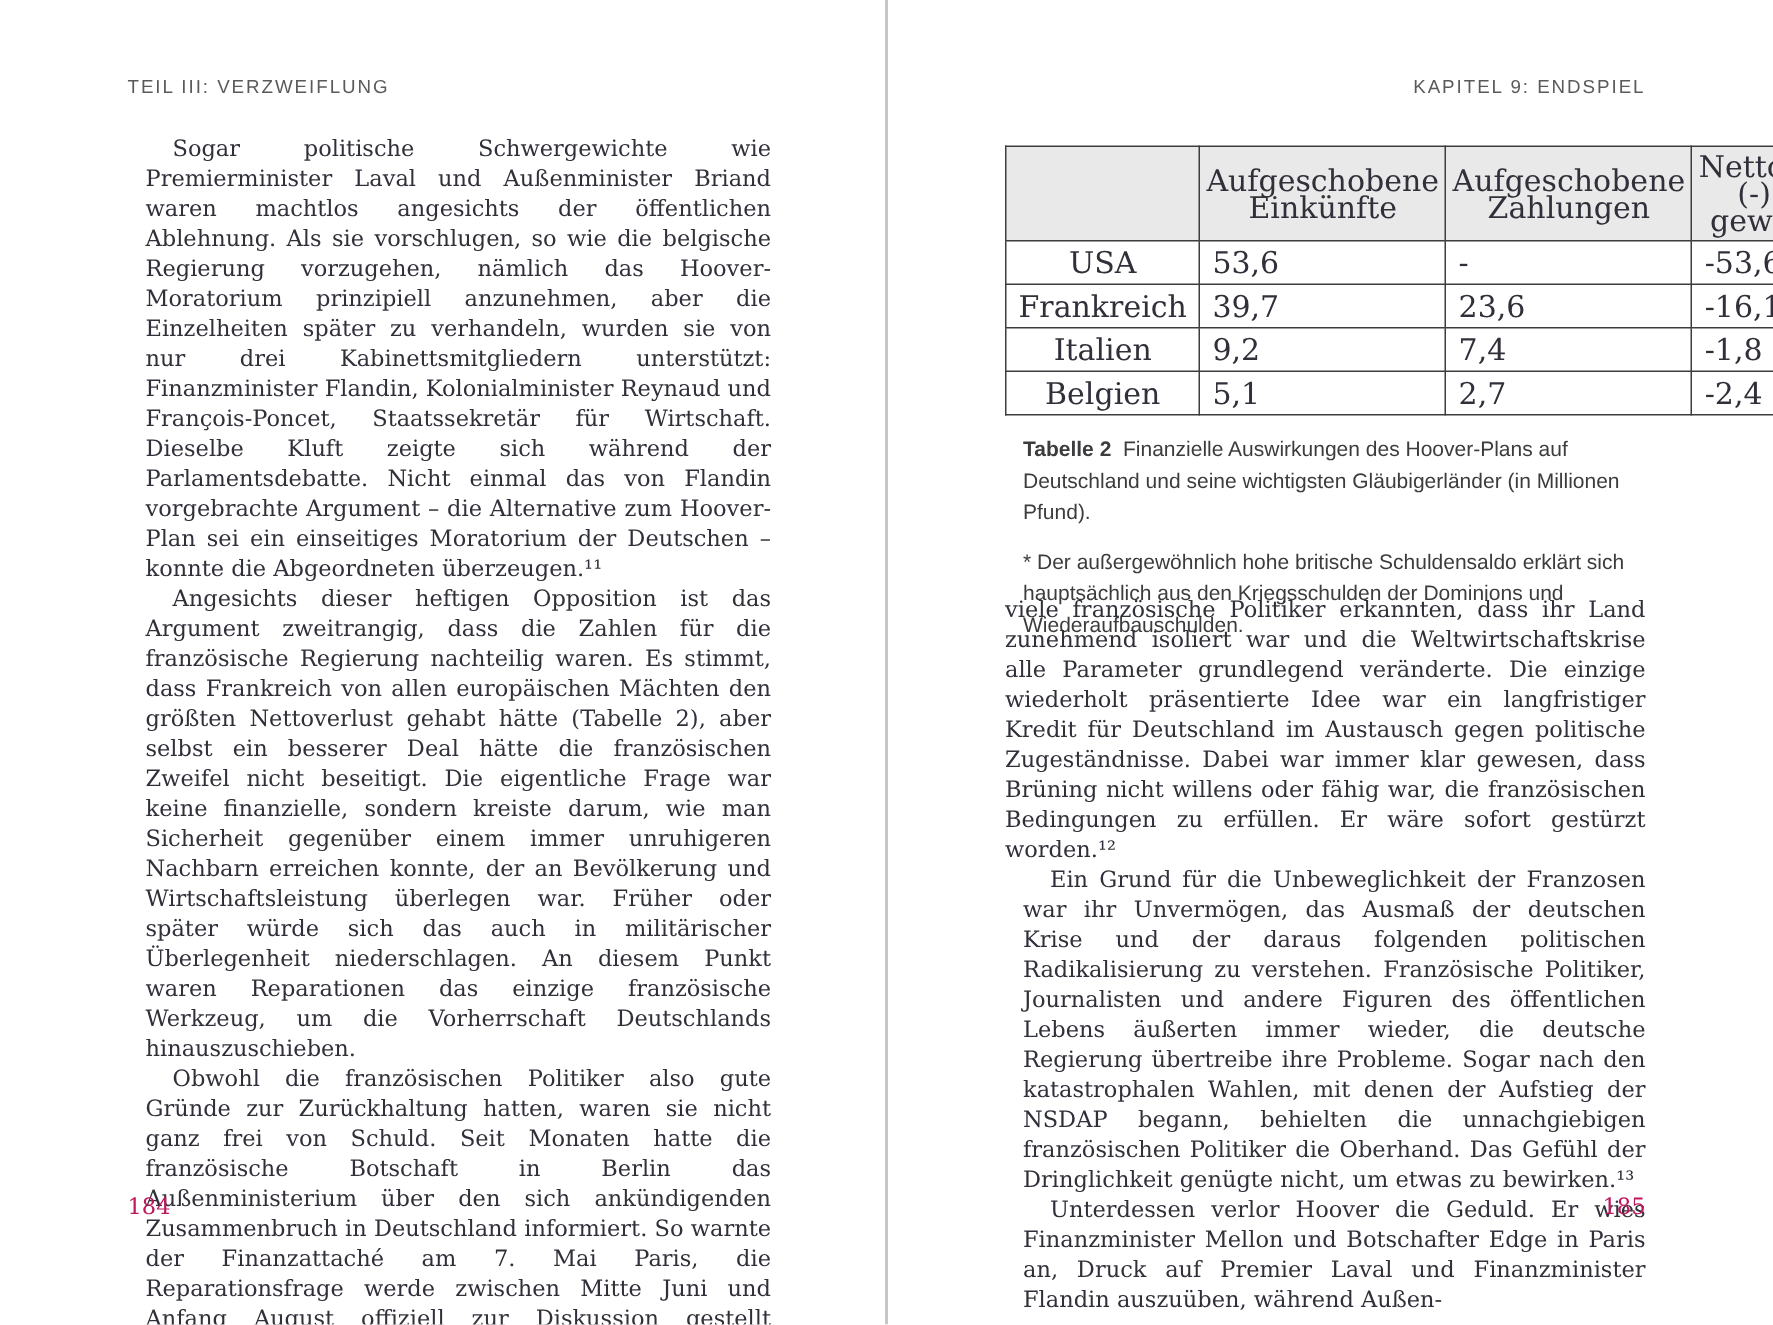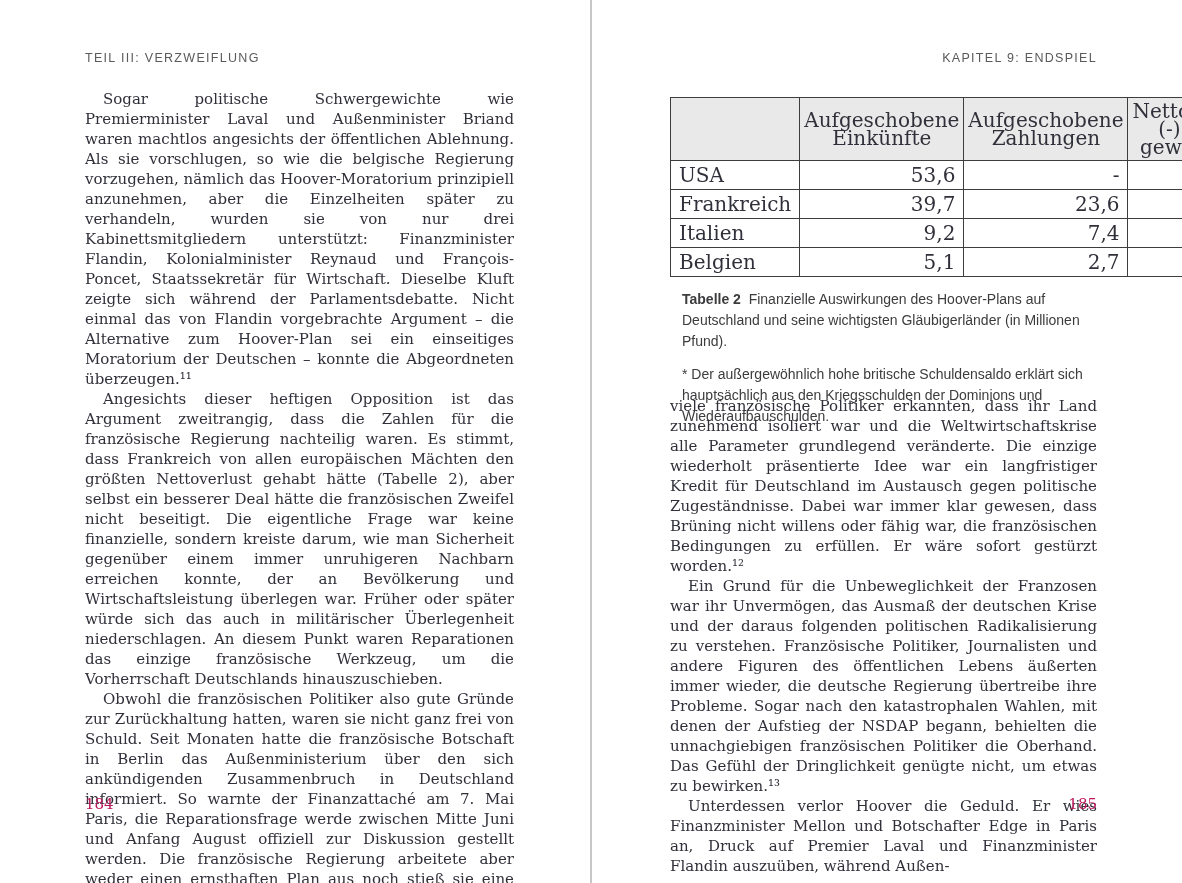--- a/index.html
+++ b/index.html
@@ -37,21 +37,21 @@
   .body-text {
     position: absolute;
     font-size: 15px;
     line-height: 20px;
     color: #30303a;
     text-align: justify;
   }
   .page-left  .body-text { left: 85px; top: 89px;  width: 429px; }
   .page-right .body-text { left: 78px; top: 396px; width: 427px; }
   .body-text p { margin: 0; }
-  .body-text p.indent { text-indent: 18px; }
+  .body-text p.indent { text-indent: 18px; margin-left: 12px; }
 
   .page-number {
     position: absolute; top: 795px;
     font-size: 15px;
     color: #be185d;
   }
   .page-left  .page-number { left: 85px; }
   .page-right .page-number { right: 85px; text-align: right; }
 
   .data-table {
@@ -66,24 +66,24 @@
   .data-table th {
     background: #e9e9e9;
     font-weight: normal;
     text-align: center;
     padding: 4px 4px;
     line-height: 18px;
   }
   .data-table td {
     padding: 2px 8px;
     height: 22px;
-    text-align: right;
+    text-align: left;
     background: #ffffff;
   }
-  .data-table td.country { text-align: left; }
+  .data-table td.country { text-align: center; }
   .data-table col.c1 { width: 21%; }
   .data-table col.c2 { width: 24%; }
   .data-table col.c3 { width: 25%; }
   .data-table col.c4 { width: 30%; }
 
   .table-caption {
     position: absolute; left: 78px; top: 277px; width: 434px;
     font-family: "Liberation Sans", sans-serif;
     font-size: 14px;
     line-height: 21px;

